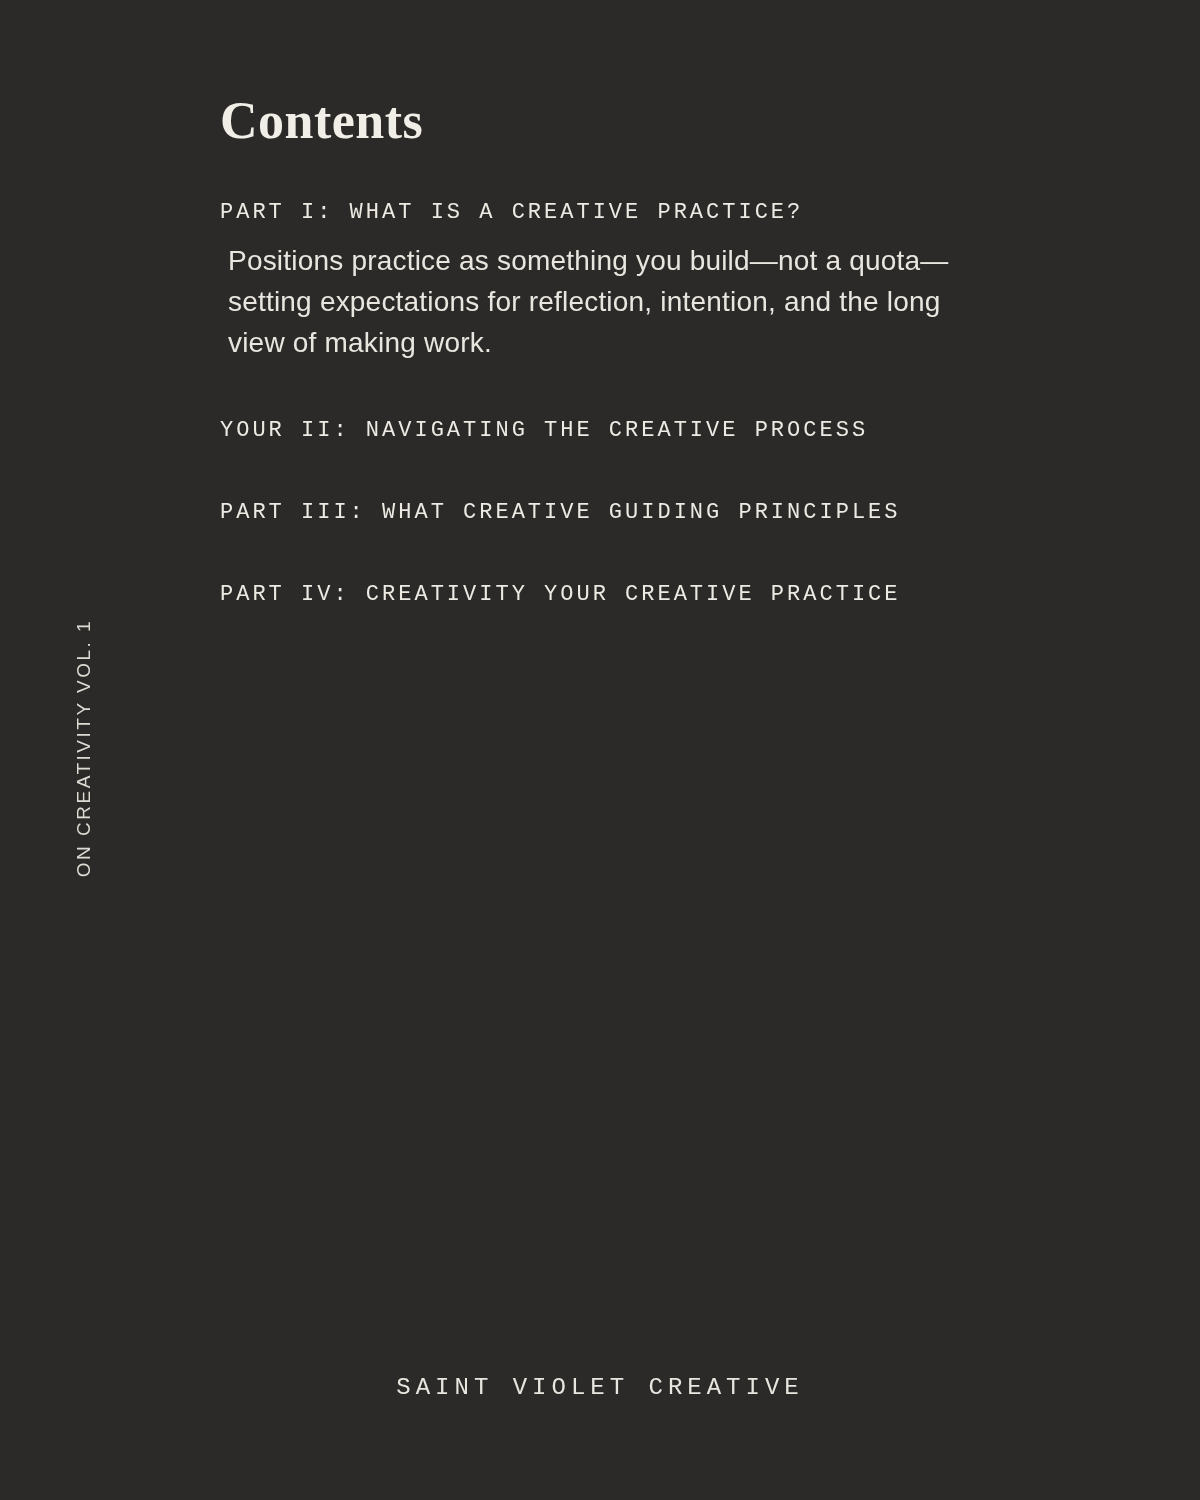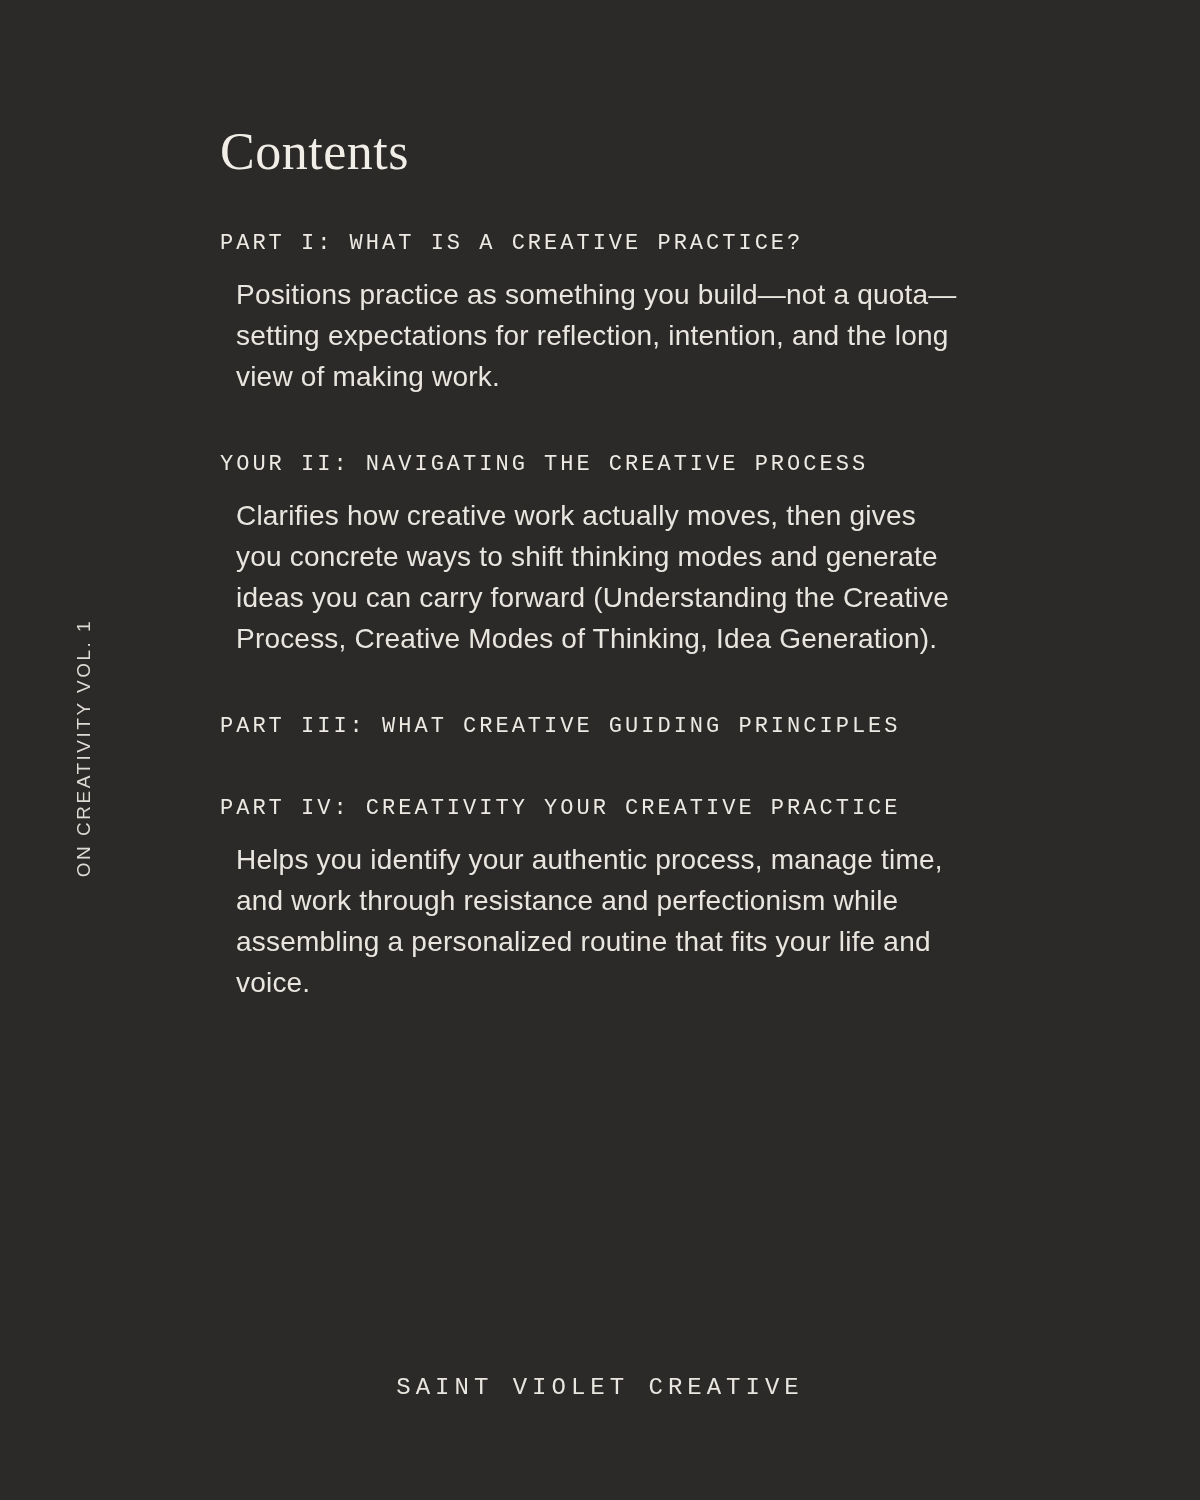--- a/index.html
+++ b/index.html
@@ -27,42 +27,42 @@
     letter-spacing: 2.5px;
     color: #dedbd4;
   }
   .content {
     position: absolute;
     left: 220px;
     top: 0;
     width: 810px;
   }
   .page-title {
-    margin: 119px 0 46px 0;
+    margin: 88px 0 46px 0;
     font-family: "Liberation Serif", "DejaVu Serif", serif;
-    font-weight: 400;
+    font-weight: 700;
     font-size: 52px;
     line-height: 1.25;
     letter-spacing: 0.5px;
     color: #f1eee7;
   }
   .toc-section {
     margin: 0 0 54px 0;
   }
   .section-heading {
     margin: 13px 0 13px 0;
     font-family: "Liberation Mono", "DejaVu Sans Mono", monospace;
     font-weight: 400;
     font-size: 22px;
     line-height: 28px;
     letter-spacing: 3px;
     color: #edeae3;
   }
   .section-description {
-    margin: 16px;
+    margin: 8px;
     font-size: 28px;
     line-height: 41px;
     letter-spacing: 0.2px;
     color: #e9e6df;
     white-space: pre-line;
   }
   .footer-brand {
     position: absolute;
     left: 0;
     top: 1374px;
@@ -87,35 +87,27 @@
 
     <section class="toc-section">
       <h2 class="section-heading">PART I: WHAT IS A CREATIVE PRACTICE?</h2>
       <p class="section-description">Positions practice as something you build—not a quota—
 setting expectations for reflection, intention, and the long
 view of making work.</p>
     </section>
 
     <section class="toc-section">
       <h2 class="section-heading">YOUR II: NAVIGATING THE CREATIVE PROCESS</h2>
-      <p class="section-description">Clarifies how creative work actually moves, then gives
-you concrete ways to shift thinking modes and generate
-ideas you can carry forward (Understanding the Creative
-Process, Creative Modes of Thinking, Idea Generation).</p>
     </section>
 
     <section class="toc-section">
       <h2 class="section-heading">PART III: WHAT CREATIVE GUIDING PRINCIPLES</h2>
     </section>
 
     <section class="toc-section">
       <h2 class="section-heading">PART IV: CREATIVITY YOUR CREATIVE PRACTICE</h2>
-      <p class="section-description">Helps you identify your authentic process, manage time,
-and work through resistance and perfectionism while
-assembling a personalized routine that fits your life and
-voice.</p>
     </section>
 
   </main>
 
   <footer class="footer-brand">SAINT VIOLET CREATIVE</footer>
 
 </div>
 
 </body></html>

